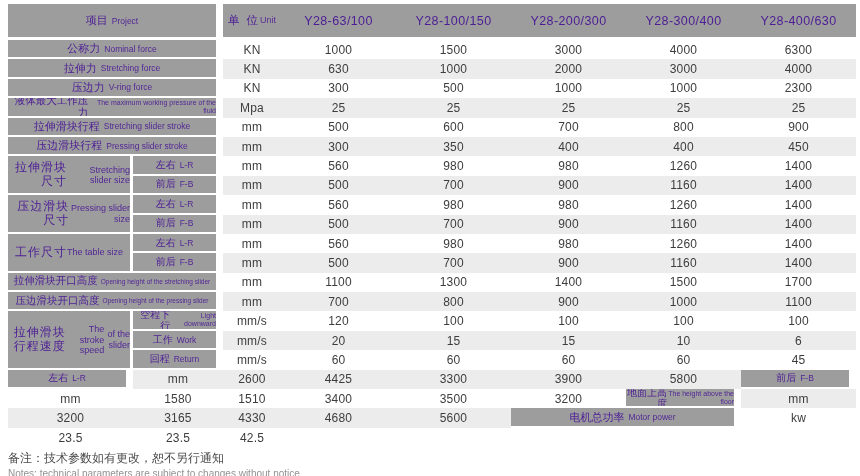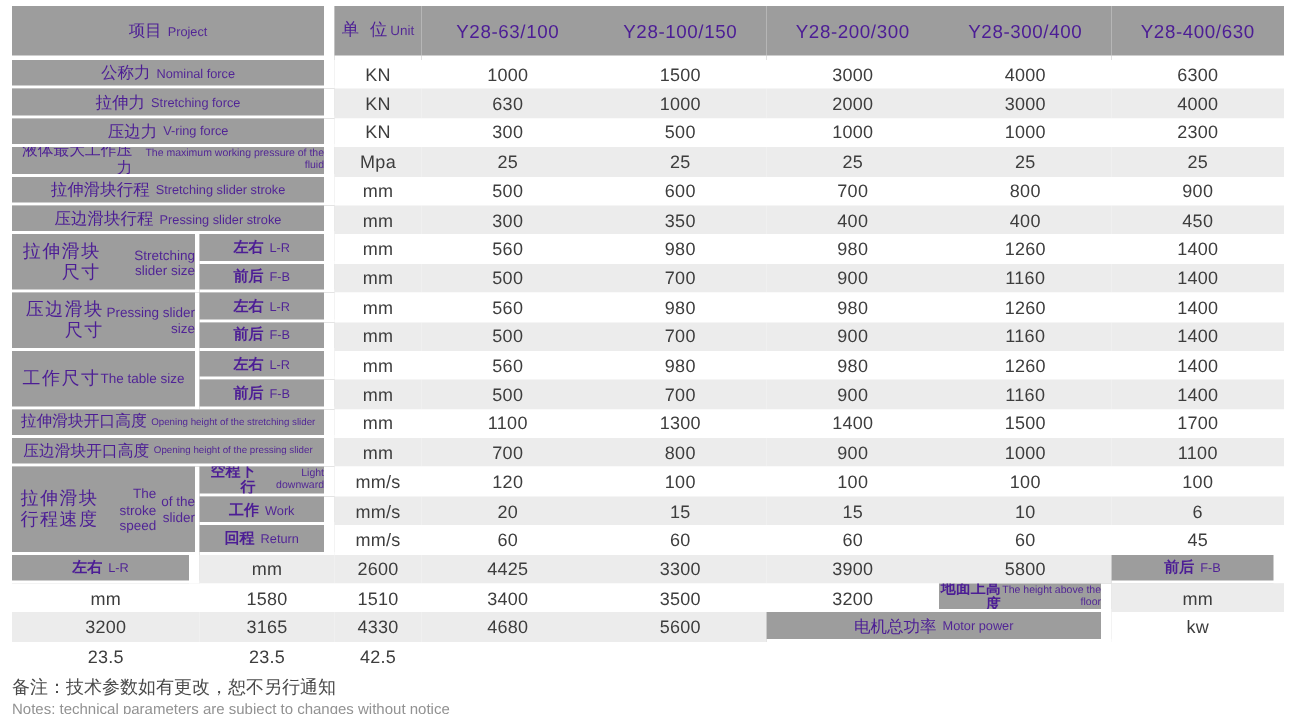--- a/index.html
+++ b/index.html
@@ -36,21 +36,21 @@
     box-sizing:border-box;letter-spacing:.2px;
   }
   .g{background:#ececec;}
   
   .zh{font-size:11px;}
   .en{font-size:8.5px;margin-left:4px;opacity:.95;}
   .zh-md{font-size:10.5px;}
   .en-xs{font-size:6.5px;margin-left:3px;opacity:.95;}
   .zh-lg{font-size:12px;letter-spacing:1px;}
   .en-g{font-size:9px;opacity:.95;}
-  .zh-s{font-size:10px;font-weight:bold;}
+  .zh-s{font-size:10px;}
   .en-s{font-size:8.5px;margin-left:4px;opacity:.95;}
   .en-ss{font-size:7px;opacity:.95;}
   .model{font-size:12.5px;letter-spacing:.4px;}
   .unit-zh{font-size:11.5px;letter-spacing:2px;}
   .unit-en{font-size:9px;opacity:.9;}
   
   .note{margin:5px 0 0 8px;}
   .n1{font-size:12px;color:#4a4a4a;line-height:1.1;}
   .n2{font-size:10px;color:#929292;margin-top:3px;line-height:1.1;}
 </style>

